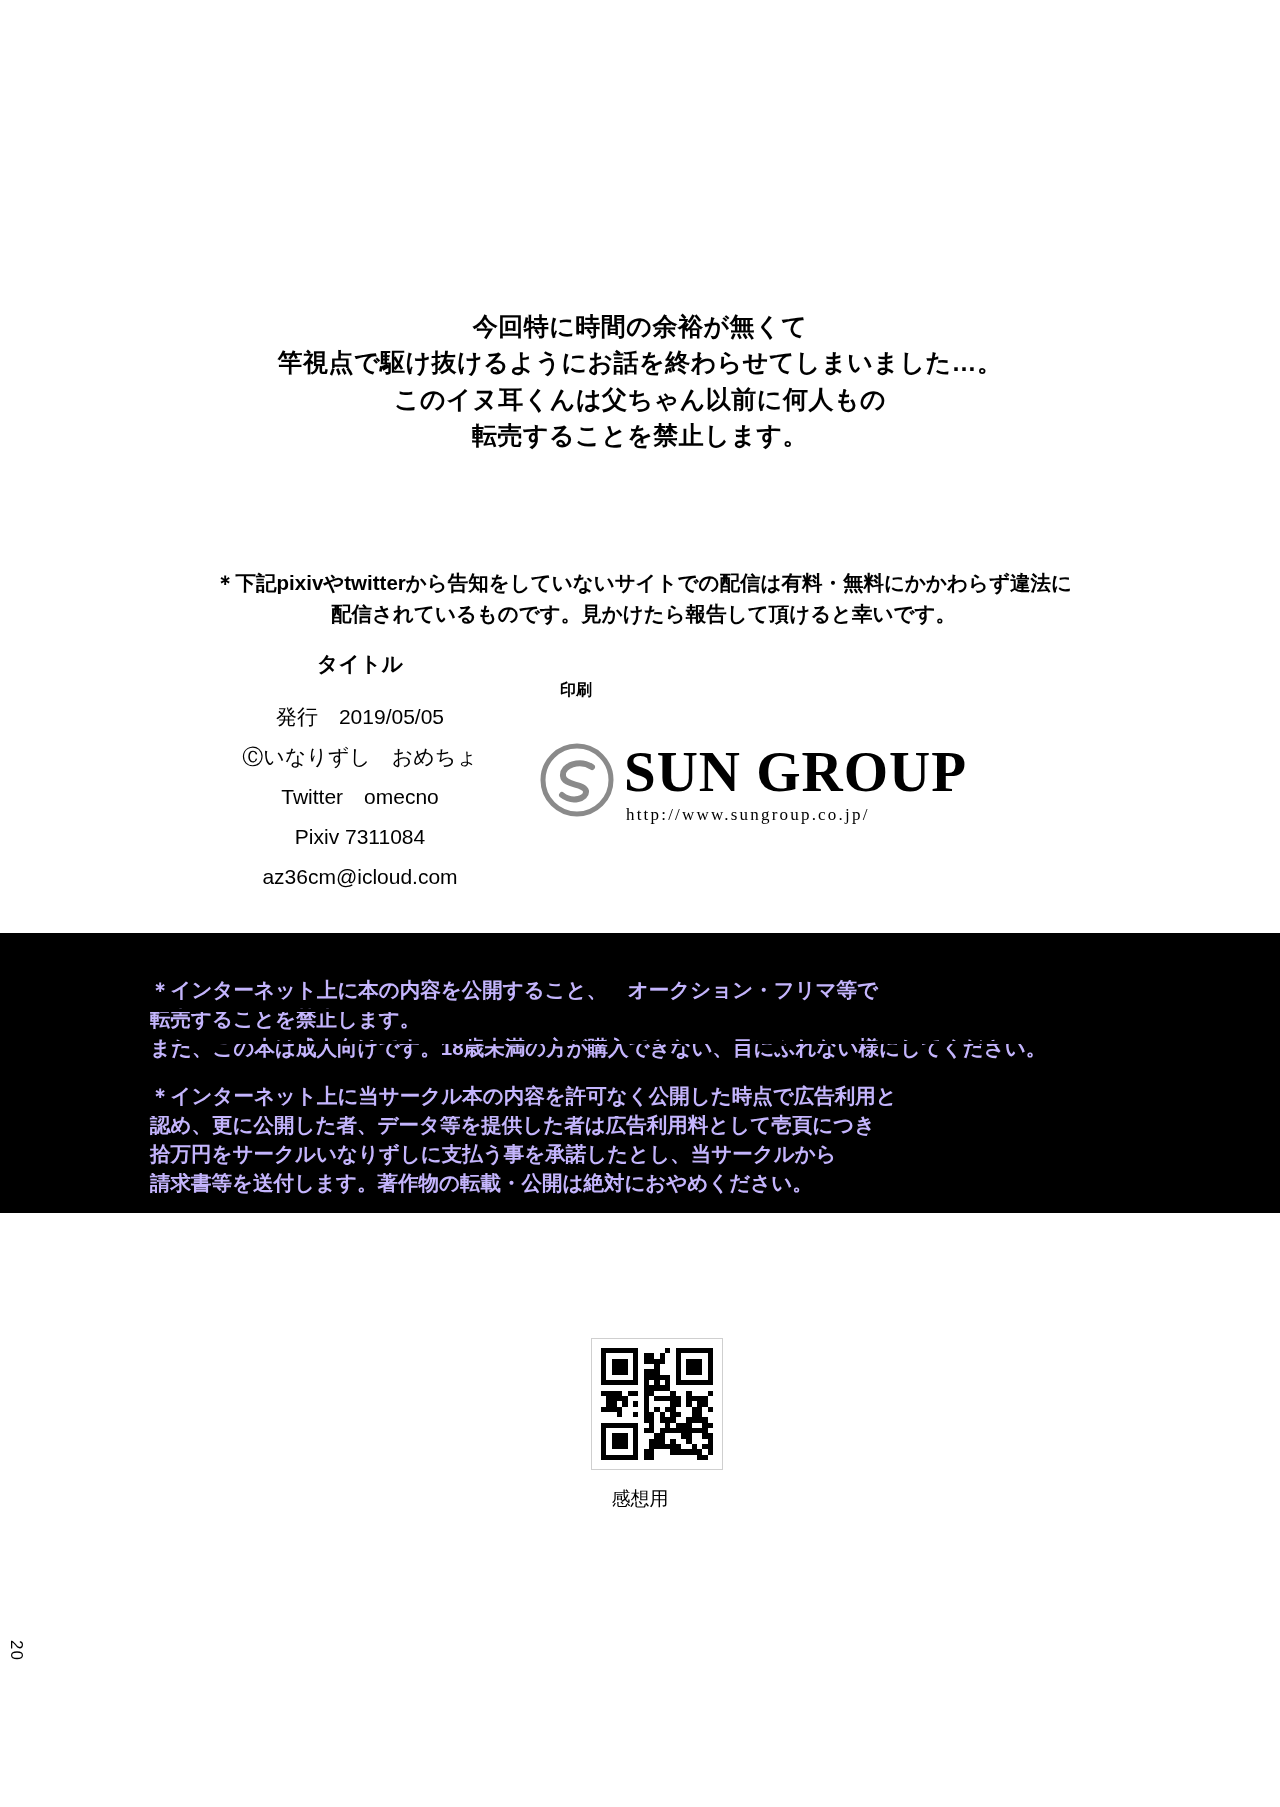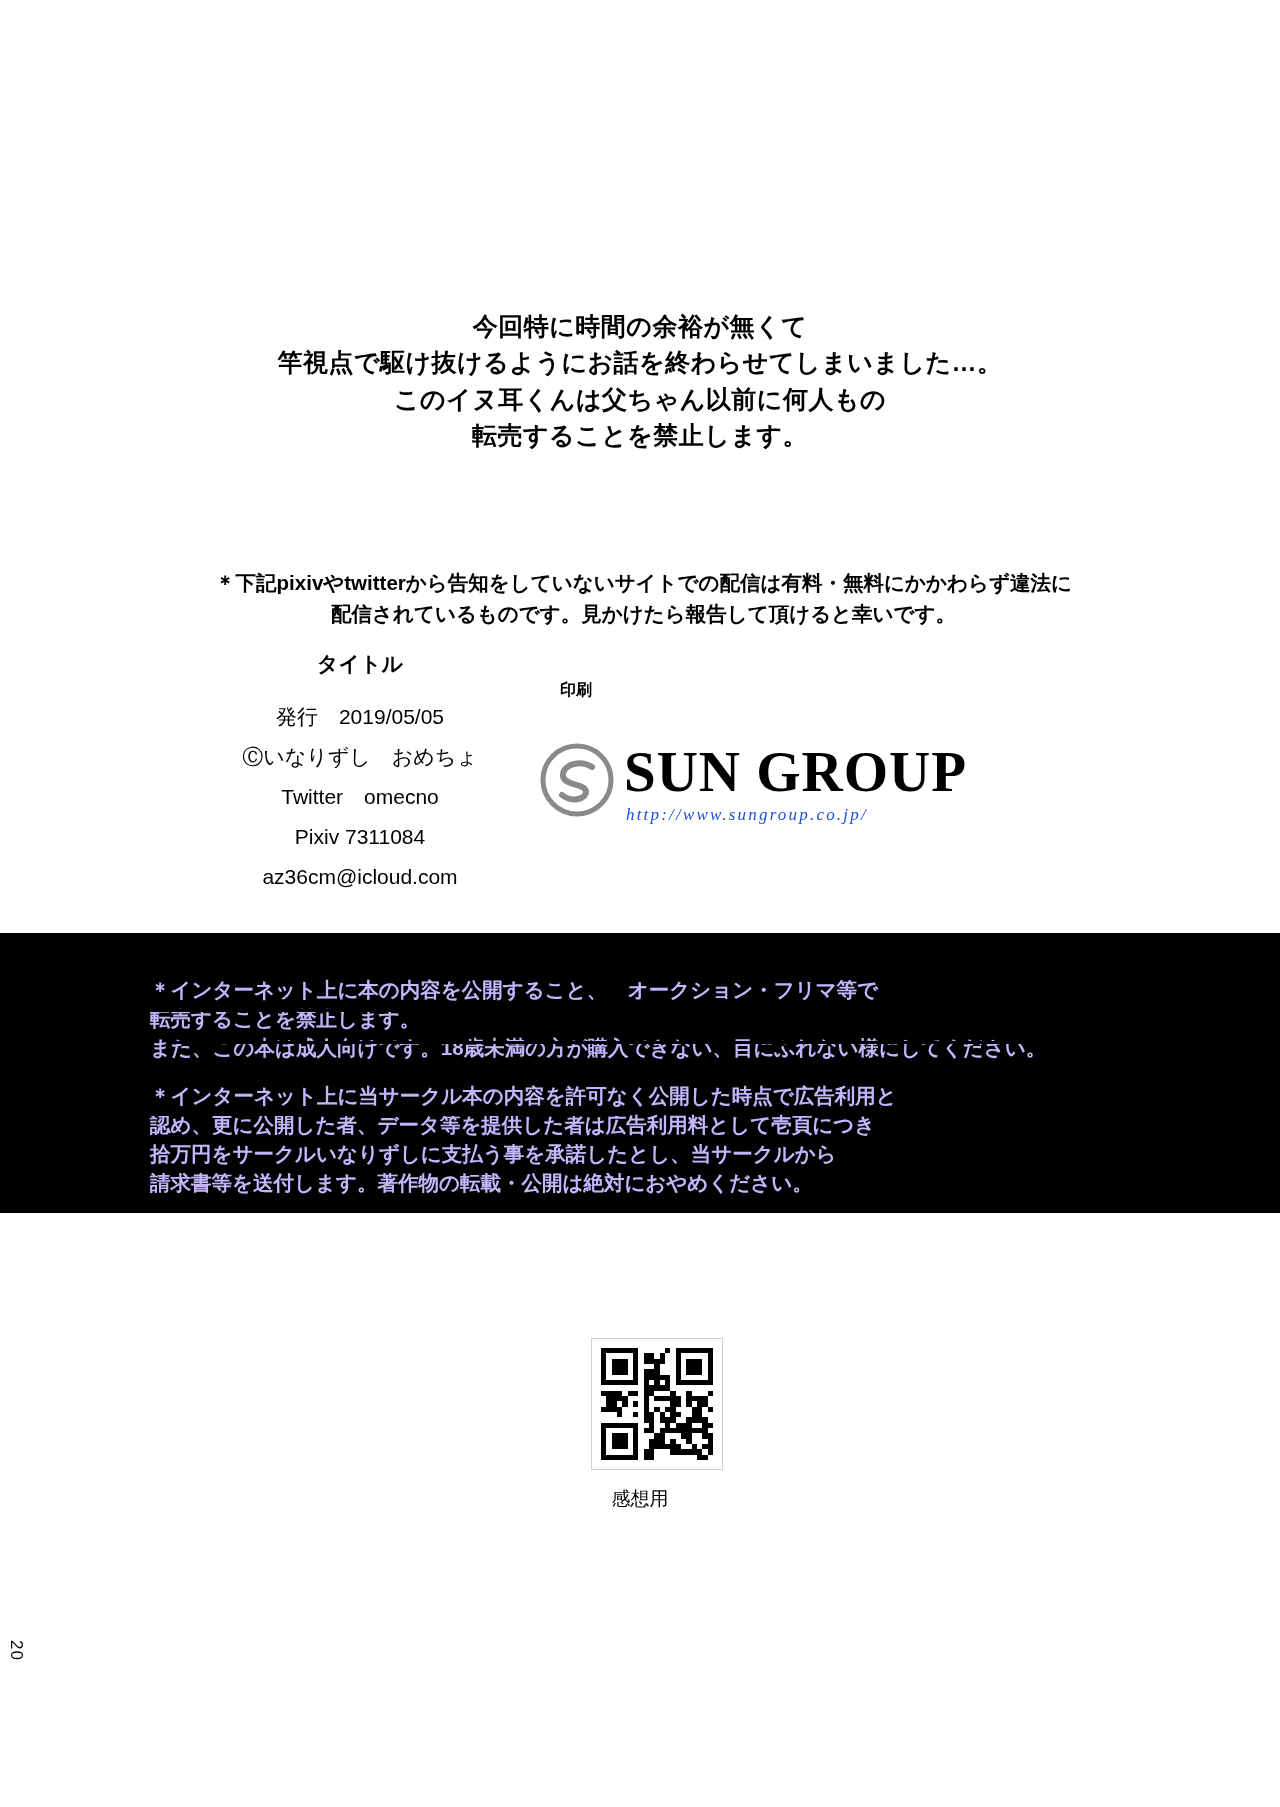--- a/index.html
+++ b/index.html
@@ -102,23 +102,22 @@
     letter-spacing: 1px;
     color: #000000;
     font-family: "Liberation Serif", serif;
   }
   .printer-logo .url {
     position: absolute;
     left: 86px;
     top: 62px;
     font-size: 17px;
     letter-spacing: 2.2px;
-    color: #1d4ed8;
+    color: #000000;
     font-family: "Liberation Serif", serif;
-    font-style: italic;
   }
 
   
   .warn-band {
     position: absolute;
     left: 0;
     top: 925px;
     width: 1280px;
     height: 280px;
     background: #000000;

